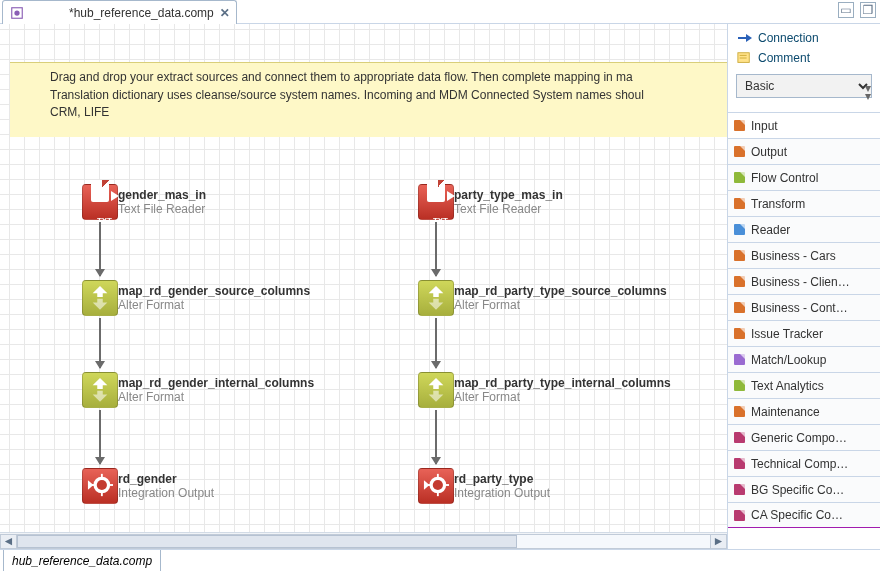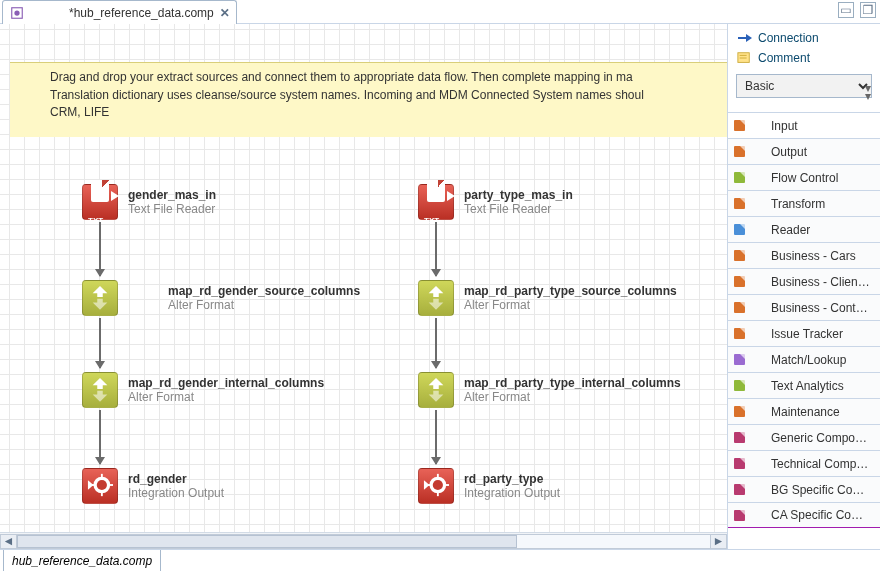--- a/index.html
+++ b/index.html
@@ -38,51 +38,51 @@
     padding: 6px 0 6px 34px; color:#333;
   }
   .banner ul { list-style: disc; padding-left: 6px;}
   .banner li { margin-bottom: 2px; line-height: 1.35; white-space: nowrap; overflow:hidden;}
 
   
   .node { position:absolute; display:flex; align-items:center; }
   .node .icon { width:36px; height:36px; border-radius:4px; border:1px solid rgba(0,0,0,.18); display:flex; align-items:center; justify-content:center; position:relative;}
   .node.red .icon { background: linear-gradient(#e86257,#ba2f24); }
   .node.olive .icon { background: linear-gradient(#cfd75a,#a7af3d); }
-  .node .txt { margin-left: 10px; display:flex; flex-direction:column; }
+  .node .txt { display:flex; flex-direction:column; }
   .node .name { color:#333; font-weight:600; white-space:nowrap;}
   .node .type { color:#888; white-space:nowrap;}
 
   
   .arrow { position:absolute; width:2px; background:#6b6b6b; }
   .arrow::after{
     content:""; position:absolute; bottom:-1px; left:50%; transform:translateX(-50%);
     width:0;height:0;border-left:5px solid transparent;border-right:5px solid transparent;border-top:8px solid #6b6b6b;
   }
 
   
   .ic-txt { color:#fff; display:flex; flex-direction:column; align-items:stretch; width:24px; }
   .ic-txt .page { width:18px; height:22px; background:#fff; border-radius:2px; position:relative; margin:0 auto;}
   .ic-txt .page::before{content:"";position:absolute;top:0;right:0;width:7px;height:7px;background:linear-gradient(135deg,#c14236 50%,#fff 50%);}
-  .ic-txt .lbl { font-size:8px; font-weight:700; color:#fff; text-align:left; margin-top:14px; }
+  .ic-txt .lbl { font-size:8px; font-weight:700; color:#fff; text-align:right; margin-top:14px; }
   .ic-txt .arrow-out{position:absolute; right:-2px; top:6px; width:0;height:0;border-top:5px solid transparent;border-bottom:5px solid transparent;border-left:8px solid #fff;}
 
   .ic-alter svg { width:22px; height:26px; }
   .ic-integ svg { width:26px; height:26px; }
 
   
   .palette-pane .drawer-top { padding:6px 8px 4px 8px;}
   .palette-pane .drawer-top .row{ display:flex; align-items:center; margin-bottom:4px; color:#0c4a6e;}
   .palette-pane .drawer-top .row .pi{ width:16px;height:16px; display:inline-flex;align-items:center;justify-content:center; margin-right:6px;}
   .palette-pane select{
     width:100%; height:24px; margin-top:4px; border:1px solid #a6b8cc; background:#f2f2f2; padding:0 4px;
     font-family:inherit; font-size:12px; color:#333;
   }
   .palette-list{position:absolute; left:0; right:0; top:88px; bottom:0; overflow:hidden;}
-  .pal-item{ height:26px; border-top:1px solid #c9d6e7; display:flex; align-items:center; padding:0 6px 0 6px; background:#fafbfc;gap:20px;}
+  .pal-item{ height:26px; border-top:1px solid #c9d6e7; display:flex; align-items:center; padding:0 6px 0 6px; background:#fafbfc;}
   .pal-item:last-child{ border-bottom:1px solid #a21caf;}
   .pal-item .sw{ width:11px; height:11px; margin-right:6px; position:relative; border-radius:1px;}
   .pal-item .sw::after{content:"";position:absolute;top:0;right:0;width:0;height:0;border-left:5px solid transparent;border-top:5px solid rgba(255,255,255,.65);}
   .pal-item .lbl{ color:#333; white-space:nowrap; overflow:hidden; text-overflow:ellipsis;}
   .pal-item.sel{ background:#fff;}
   .palette-pane .drop-arrows{position:absolute; right:4px; top:60px; width:16px; text-align:center; color:#666; line-height:0.7;}
 
   
   .hscroll{ position:absolute; left:0; right:0; bottom:0; height:17px; background:#f0f3f7; border-top:1px solid #d2dbe6; display:flex; align-items:center;}
   .hscroll .btn{width:17px;height:15px;background:#eaeef4;border:1px solid #c1cbd8;display:flex;align-items:center;justify-content:center;color:#5b6f86;}
@@ -136,21 +136,21 @@
               <div class="page"></div>
               <div class="lbl">TXT</div>
               <span class="arrow-out"></span>
             </div>
           </div>
       <div class="txt">
         <span class="name">gender_mas_in</span>
         <span class="type">Text File Reader</span>
       </div>
         </div>
-        <div class="node olive" style="left: 82px; top: 256px; gap: 40px;">
+        <div class="node olive" style="left: 82px; top: 256px;">
       <div class="icon">
             <span class="ic-alter"><svg viewBox="0 0 24 28">
                 <polygon points="12,2 20,10 15,10 15,14 9,14 9,10 4,10" fill="#fff"></polygon>
                 <polygon points="12,28 4,20 9,20 9,16 15,16 15,20 20,20" fill="#fff" fill-opacity=".55"></polygon>
               </svg></span>
           </div>
       <div class="txt">
         <span class="name">map_rd_gender_source_columns</span>
         <span class="type">Alter Format</span>
       </div>

